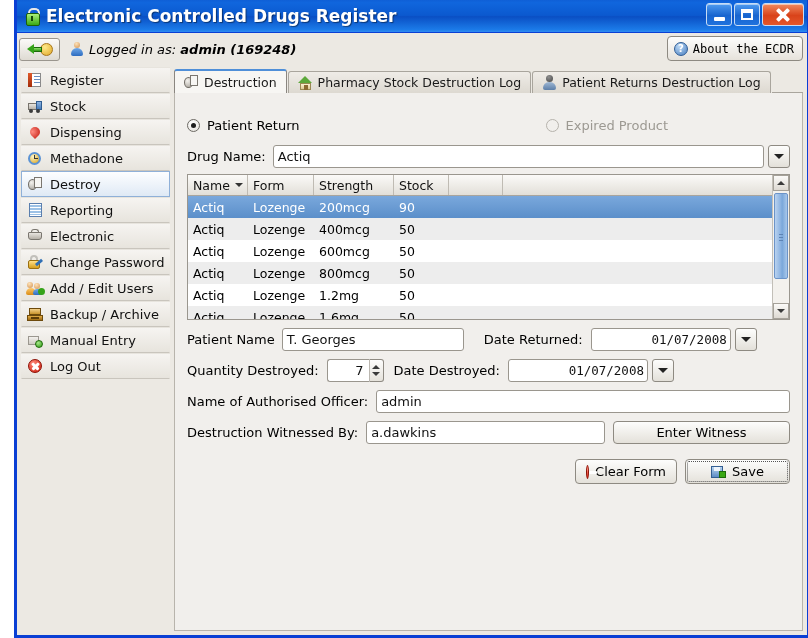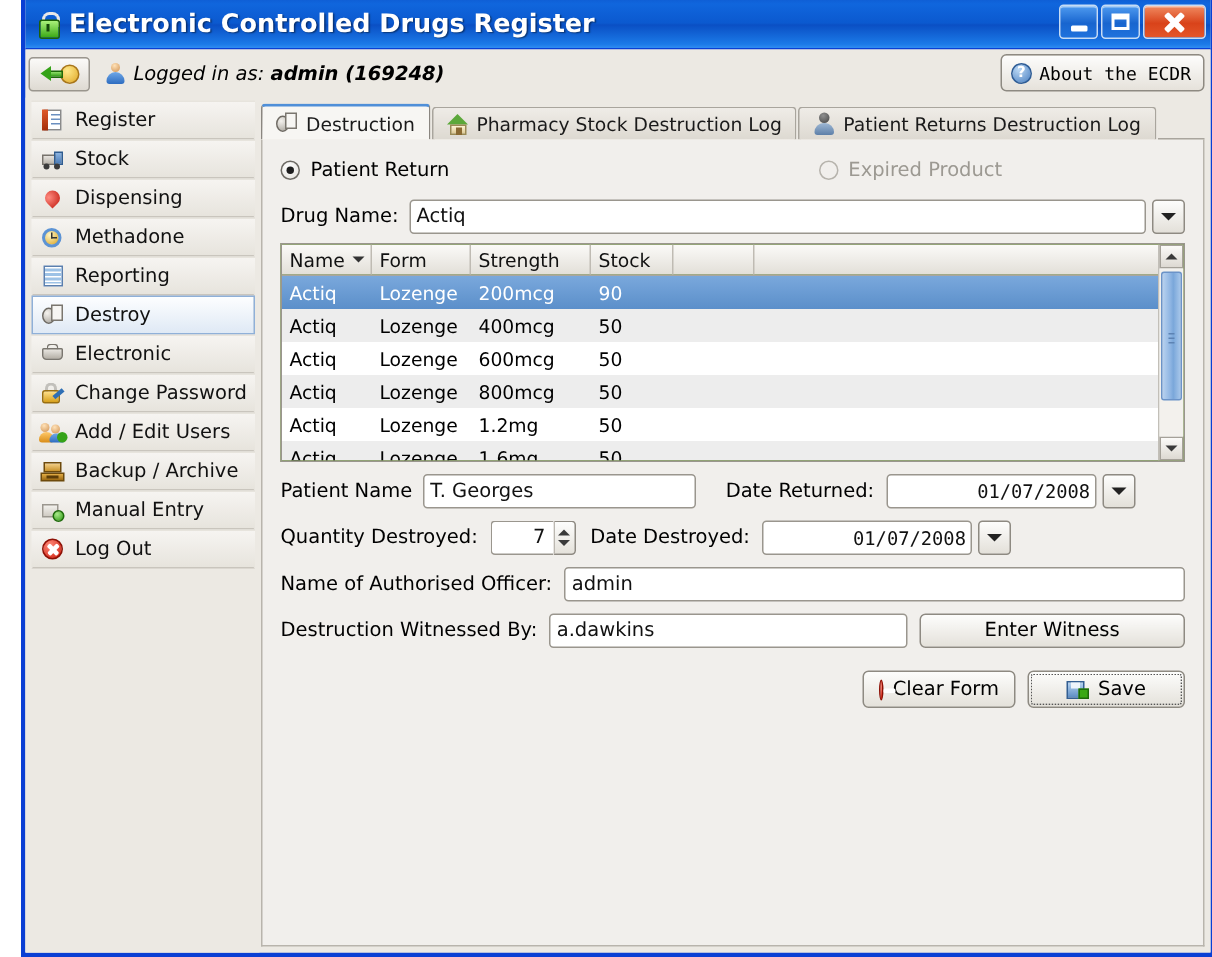--- a/index.html
+++ b/index.html
@@ -333,20 +333,21 @@
     padding: 10px 12px 0 12px;
     min-height: 0;
     position: relative;
   }
 
   
   .radio-row {
     display: flex; align-items: center;
     height: 20px;
     margin-bottom: 9px;
+    margin-top: 12px;
   }
   .radio {
     display: flex; align-items: center; gap: 7px;
     font-size: 13px;
   }
   .radio.second { margin-left: 246px; color: #9c9992; }
   .rb {
     width: 13px; height: 13px; border-radius: 50%;
     background: radial-gradient(circle at 40% 32%, #ffffff, #e3e0da);
     border: 1px solid #6d6a64;
@@ -630,37 +631,37 @@
 
       <div class="side-item">
         <div class="side-ico ico-meth">
             <div class="clock"></div>
             <div class="hand"></div>
             <div class="hand2"></div>
           </div>
         <span class="label">Methadone</span>
       </div>
 
+      <div class="side-item selected">
+        <div class="side-ico ico-destroy">
+            <div class="bin"></div>
+            <div class="pg2"></div>
+          </div>
+        <span class="label">Destroy</span>
+      </div>
+
       <div class="side-item">
         <div class="side-ico ico-rep">
             <div class="sheet"></div>
             <div class="r1"></div>
             <div class="r2"></div>
             <div class="r3"></div>
             <div class="r4"></div>
           </div>
         <span class="label">Reporting</span>
-      </div>
-
-      <div class="side-item selected">
-        <div class="side-ico ico-destroy">
-            <div class="bin"></div>
-            <div class="pg2"></div>
-          </div>
-        <span class="label">Destroy</span>
       </div>
 
       <div class="side-item">
         <div class="side-ico ico-sup">
             <div class="cart"></div>
             <div class="hdl"></div>
           </div>
         <span class="label">Electronic</span>
       </div>
 

